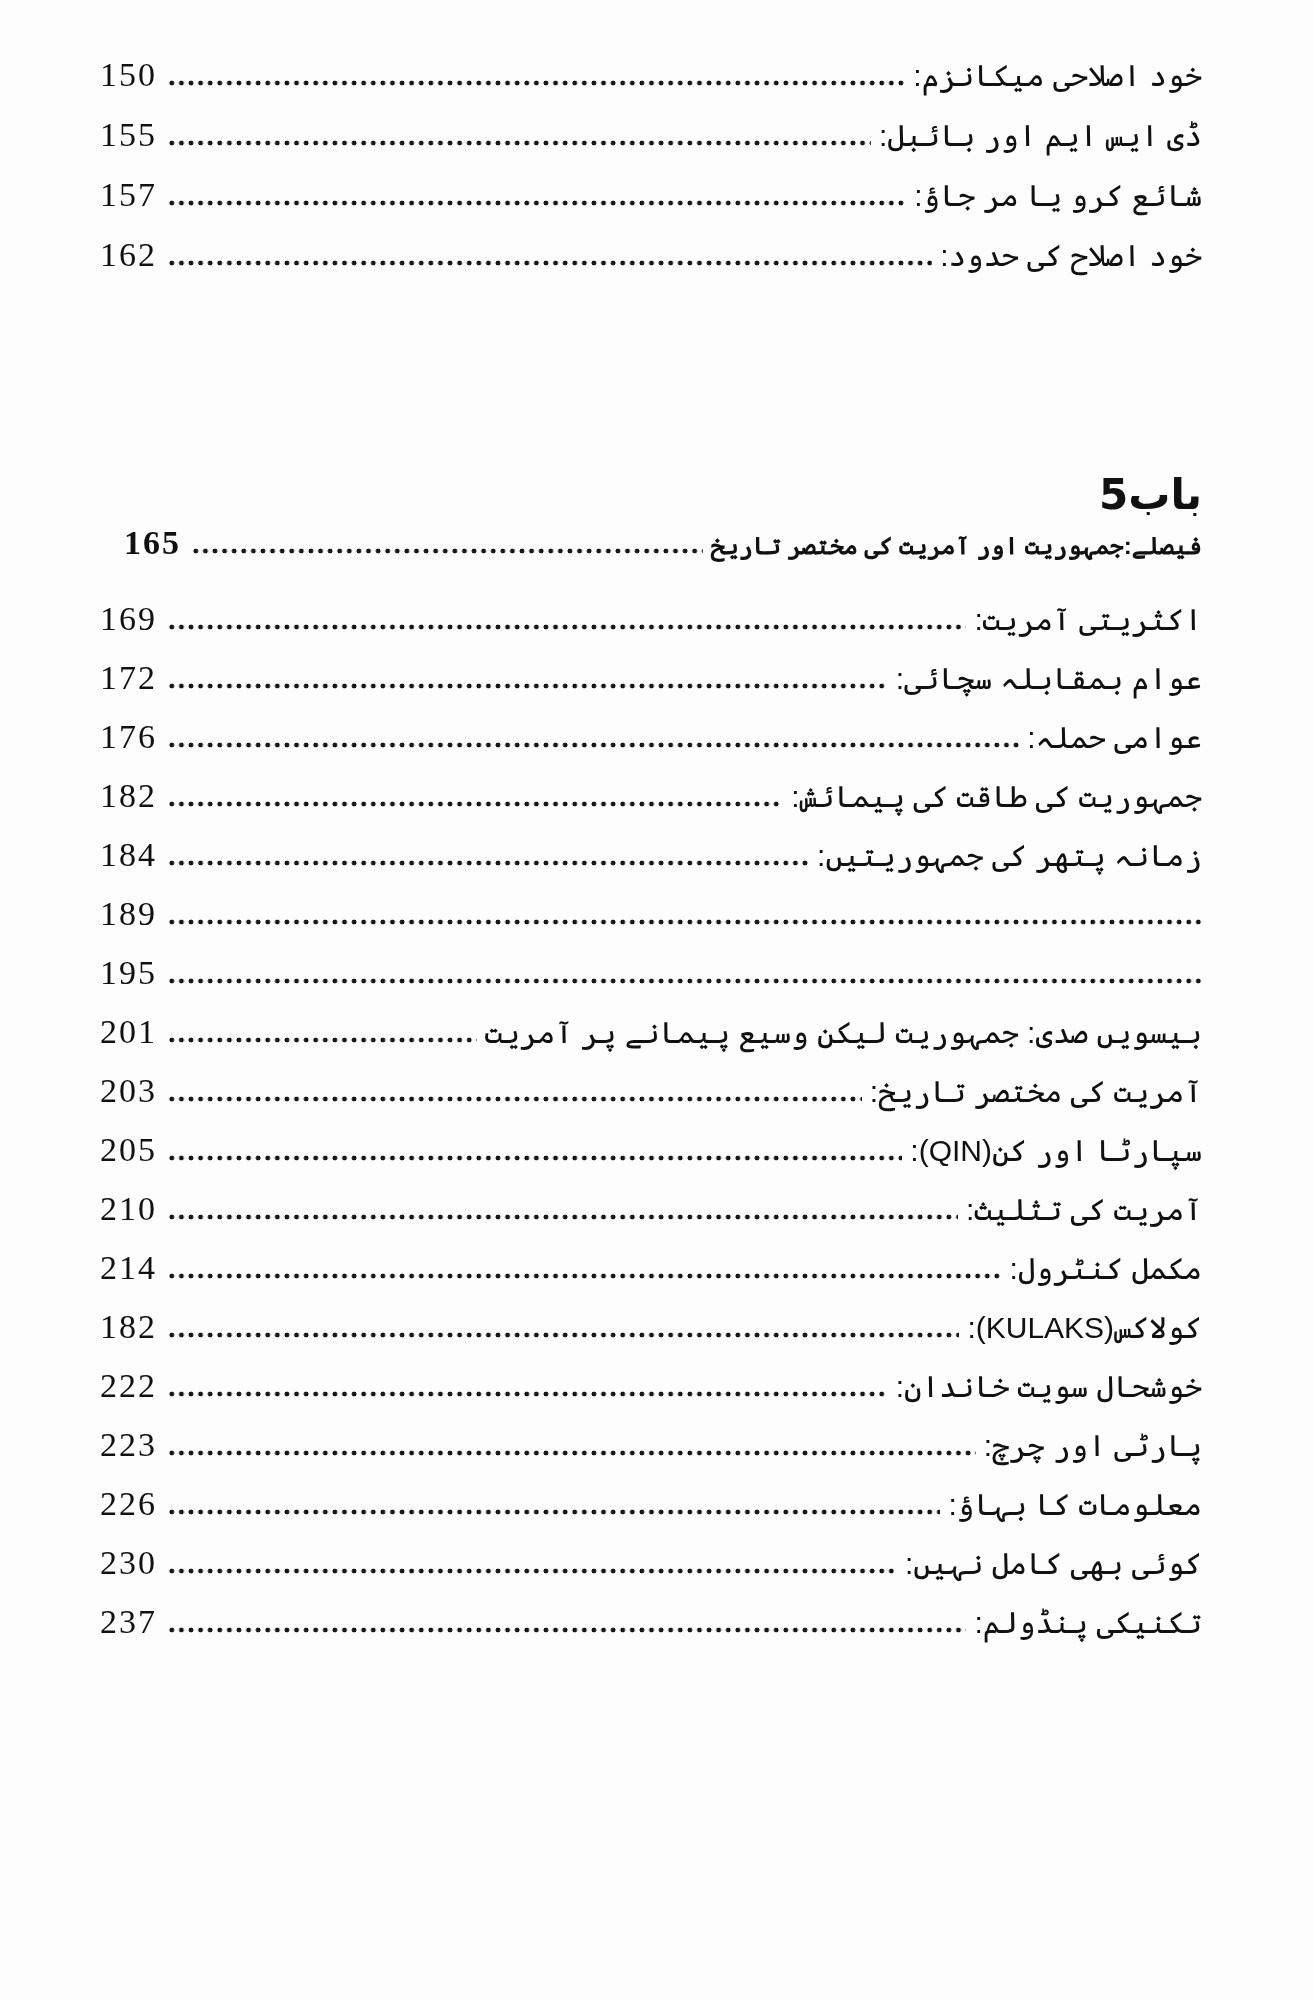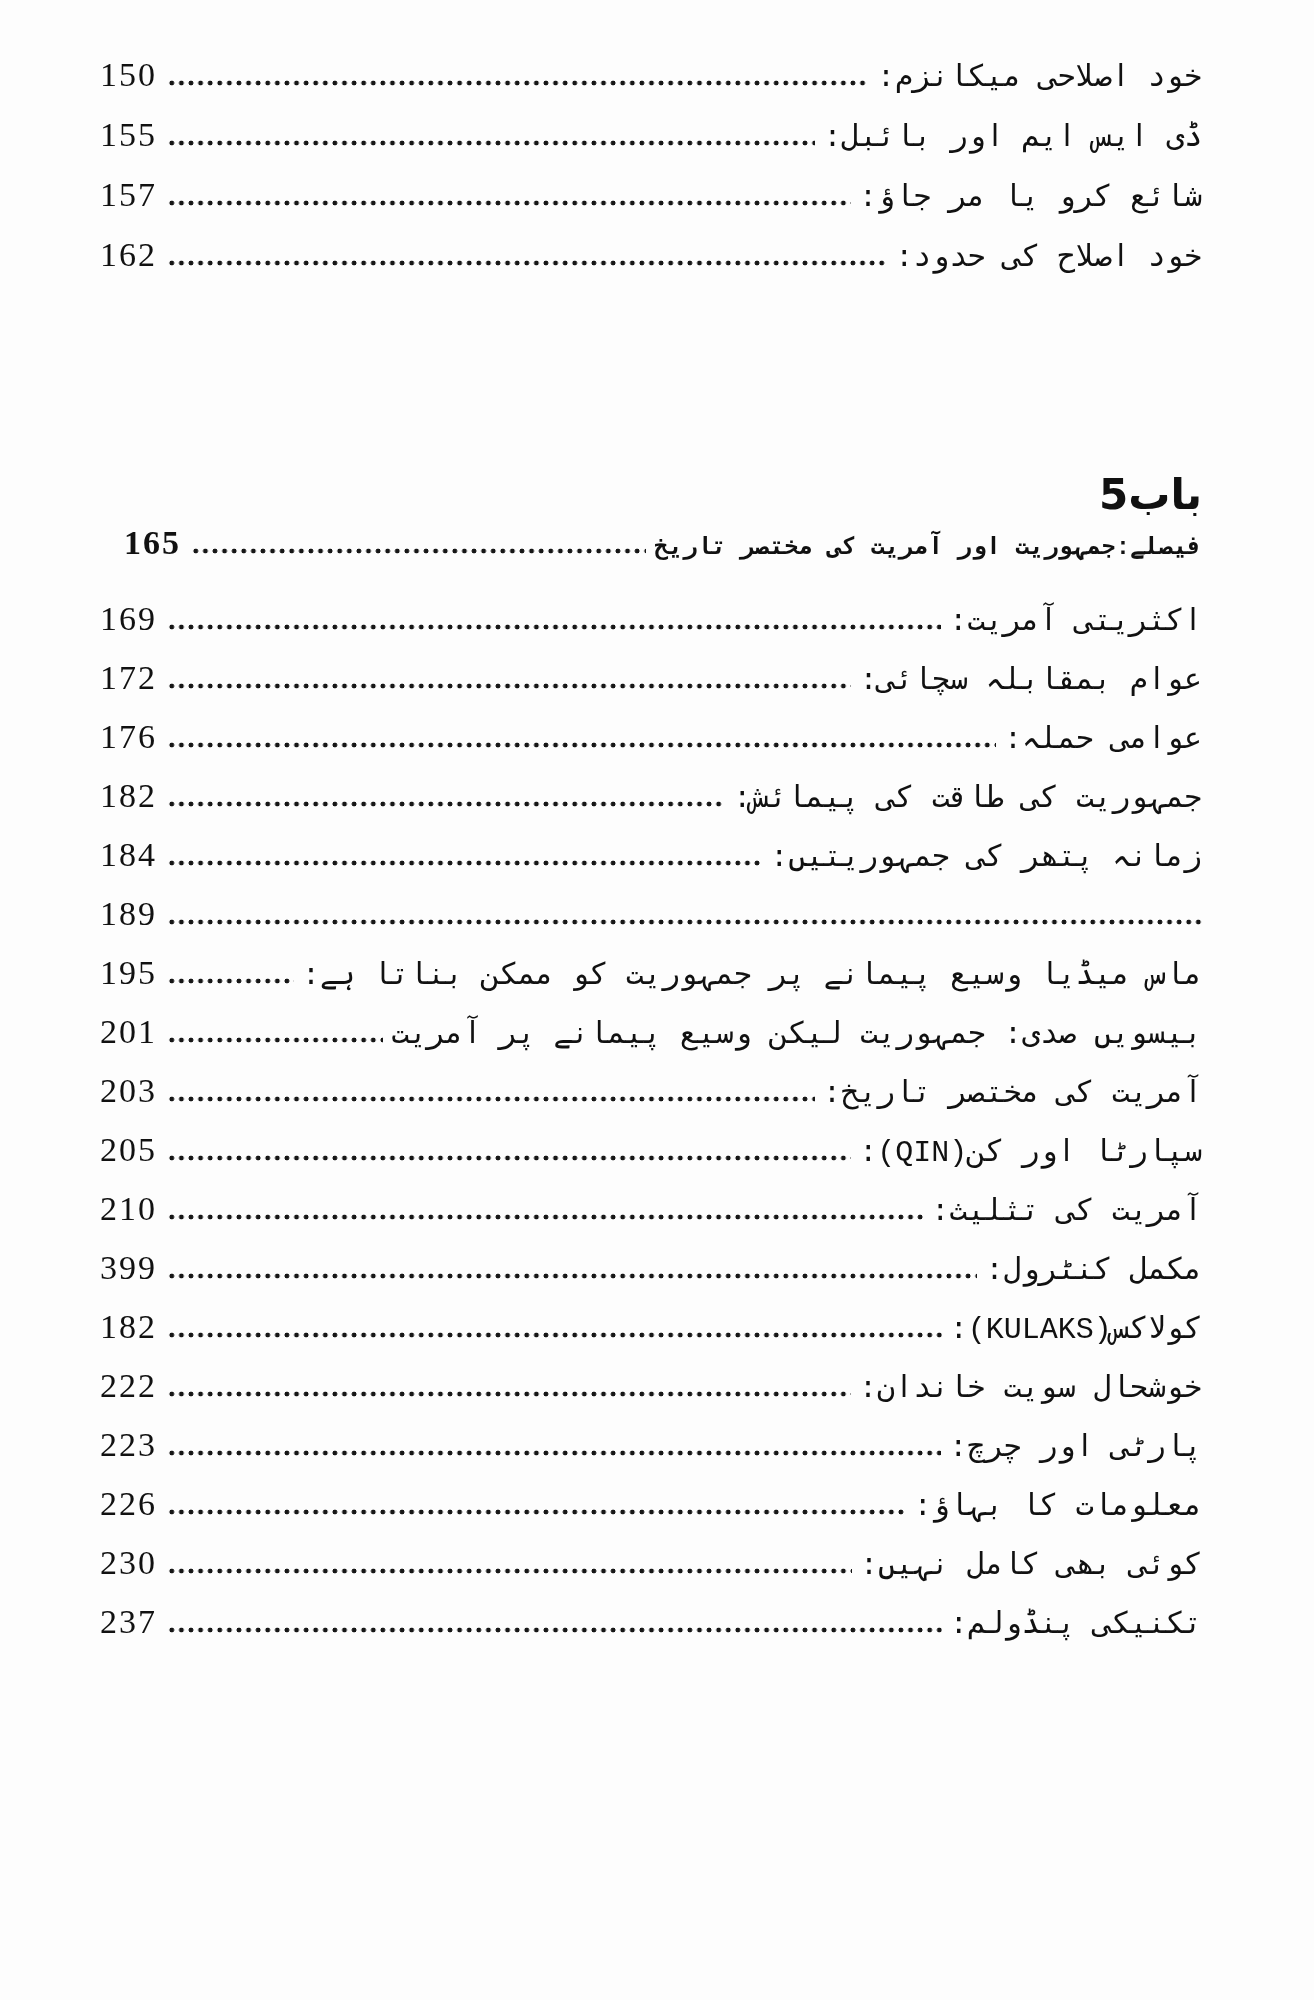--- a/index.html
+++ b/index.html
@@ -22,21 +22,21 @@
     padding: 56px 112px 0 100px;
   }
   .row {
     display: flex;
     align-items: baseline;
     direction: rtl;
   }
   .sec1 { height: 60px; }
   .sec2 { height: 59px; }
   .t {
-    font-family: Liberation Mono, monospace;
+    font-family: Liberation Sans, sans-serif;
     font-size: 30px;
     white-space: nowrap;
     margin-left: 8px;
     line-height: 1.2;
   }
   .n {
     font-family: "Liberation Serif", "DejaVu Serif", serif;
     font-size: 34px;
     margin-right: 10px;
     letter-spacing: 2px;
@@ -129,21 +129,20 @@
   <div class="row sec2" dir="rtl">
     <span class="t">زمانہ پتھر کی جمہوریتیں:</span>
     <span class="leader"></span>
     <span class="n">184</span>
   </div>
   <div class="row sec2" dir="rtl">
     <span class="leader"></span>
     <span class="n">189</span>
   </div>
   <div class="row sec2" dir="rtl">
-    <span class="t">ماس میڈیا وسیع پیمانے پر جمہوریت کو ممکن بناتا ہے:</span>
     <span class="leader"></span>
     <span class="n">195</span>
   </div>
   <div class="row sec2" dir="rtl">
     <span class="t">بیسویں صدی: جمہوریت لیکن وسیع پیمانے پر آمریت</span>
     <span class="leader"></span>
     <span class="n">201</span>
   </div>
   <div class="row sec2" dir="rtl">
     <span class="t">آمریت کی مختصر تاریخ:</span>
@@ -156,21 +155,21 @@
     <span class="n">205</span>
   </div>
   <div class="row sec2" dir="rtl">
     <span class="t">آمریت کی تثلیث:</span>
     <span class="leader"></span>
     <span class="n">210</span>
   </div>
   <div class="row sec2" dir="rtl">
     <span class="t">مکمل کنٹرول:</span>
     <span class="leader"></span>
-    <span class="n">399</span>
+    <span class="n">214</span>
   </div>
   <div class="row sec2" dir="rtl">
     <span class="t">کولاکس(KULAKS):</span>
     <span class="leader"></span>
     <span class="n">182</span>
   </div>
   <div class="row sec2" dir="rtl">
     <span class="t">خوشحال سویت خاندان:</span>
     <span class="leader"></span>
     <span class="n">222</span>

